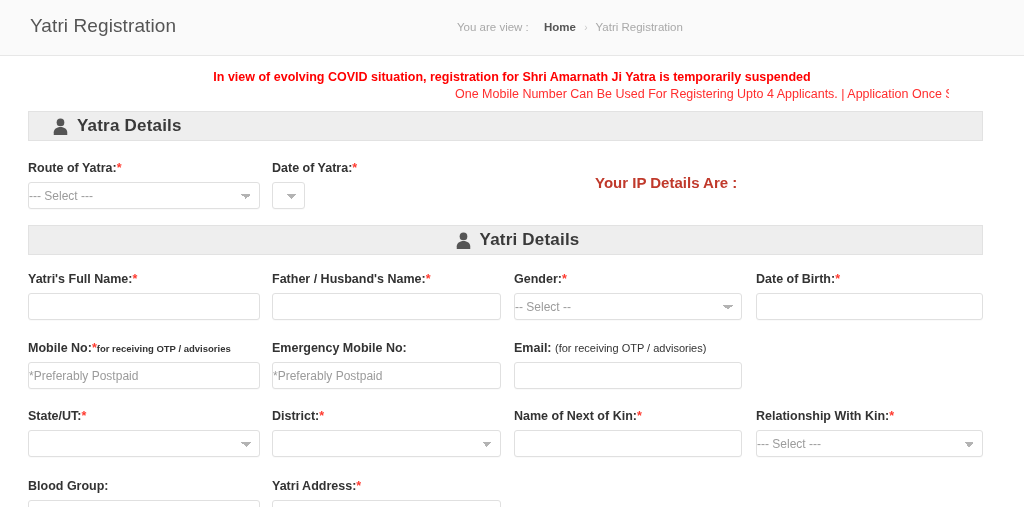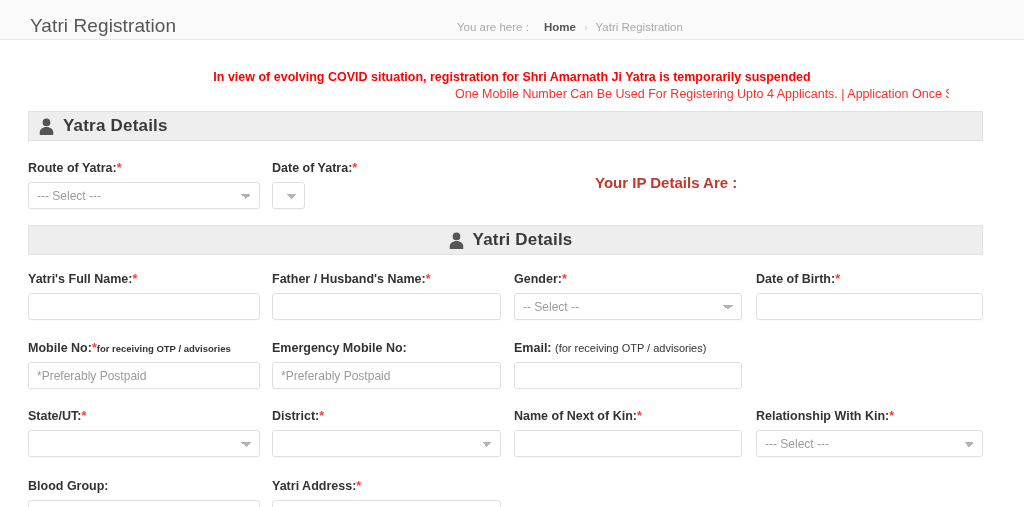--- a/index.html
+++ b/index.html
@@ -7,21 +7,21 @@
     margin: 0; padding: 0;
     width: 1024px; height: 507px;
     background: #ffffff;
     font-family: "Liberation Sans", sans-serif;
     overflow: hidden;
   }
   .page { position: relative; width: 1024px; height: 507px; background:#fff; }
 
   
   .topbar {
-    position: absolute; left:0; top:0; width:1024px; height:40px;
+    position: absolute; left:0; top:0; width:1024px; height:56px;
     background:#fafafa; border-bottom:1px solid #e7e7e7;text-align:center;
   }
   .page-title {
     position:absolute; left:30px; top:15px;
     font-size:19px; color:#555555; font-weight:400; letter-spacing:.1px;
   }
   .breadcrumb {
     position:absolute; left:457px; top:21px;
     font-size:11.5px; color:#a9a9a9; white-space:nowrap;
   }
@@ -38,21 +38,21 @@
   }
   .alert-line2 {
     position:absolute; left:455px; top:17px;
     color:#ff2d2d; font-size:12.5px; font-weight:400; white-space:nowrap;
   }
 
   
   .sec-head {
     position:absolute; left:28px; width:955px; height:30px;
     background:#eeeeee; border:1px solid #e2e2e2;
-    display:flex; align-items:center; padding-left:10px;
+    display:flex; align-items:center; padding-left:24px;
   }
   .sec-head .person-icon { width:15px; height:17px; margin-right:9px; display:block; }
   .sec-head .sec-title {
     font-size:17px; font-weight:bold; color:#3a3a3a; letter-spacing:.2px;
   }
 
   
   .field { position:absolute; }
   .lbl {
     font-size:12.5px; font-weight:bold; color:#333333;
@@ -60,21 +60,21 @@
   }
   .lbl .req { color:#ff3b30; font-weight:bold; }
   .lbl .note-sm { font-size:9.5px; font-weight:bold; color:#333; }
   .lbl .note-md { font-size:11px; font-weight:normal; color:#333; }
 
   input.txt, select.sel {
     display:block; width:100%; height:27px;
     border:1px solid #e0e0e0; border-radius:3px;
     background:#ffffff; font-size:12px; color:#555;
     font-family:"Liberation Sans", sans-serif;
-    padding:0 8px; outline:none;
+    padding:0 0; outline:none;
     box-shadow: 0 1px 0 rgba(0,0,0,0.02);
   }
   input.txt::placeholder { color:#9b9b9b; }
 
   select.sel {
     -webkit-appearance:none; appearance:none;
     padding-right:22px; color:#9b9b9b;
     background-image:
       linear-gradient(45deg, transparent 50%, #b3b3b3 50%),
       linear-gradient(135deg, #b3b3b3 50%, transparent 50%);
@@ -94,21 +94,21 @@
   }
 </style>
 </head>
 <body>
 
 <div class="page">
 
   <div class="topbar">
     <div class="page-title">Yatri Registration</div>
     <div class="breadcrumb">
-      <span class="bc-label">You are here :</span>
+      <span class="bc-label">You are view :</span>
       <span class="bc-home">Home</span>
       <span class="bc-sep">›</span>
       <span class="bc-current">Yatri Registration</span>
     </div>
   </div>
 
   <div class="alert-zone">
     <div class="alert-line1">In view of evolving COVID situation, registration for Shri Amarnath Ji Yatra is temporarily suspended</div>
     <div class="alert-line2">One Mobile Number Can Be Used For Registering Upto 4 Applicants. | Application Once Submitted Canr</div>
   </div>

